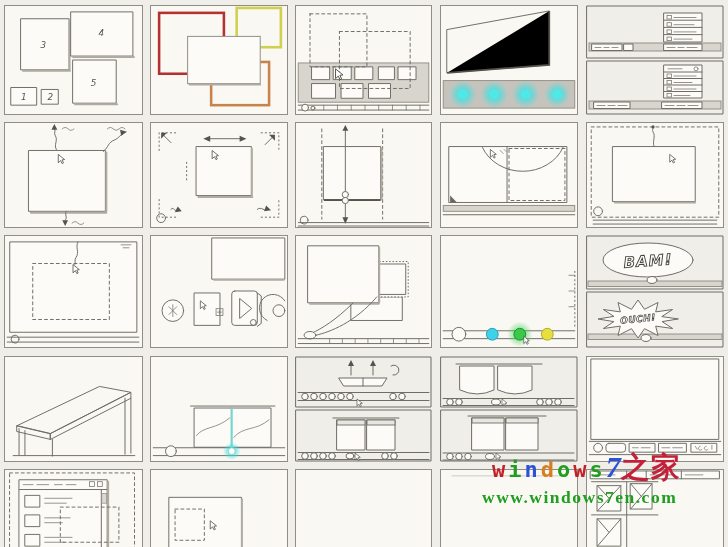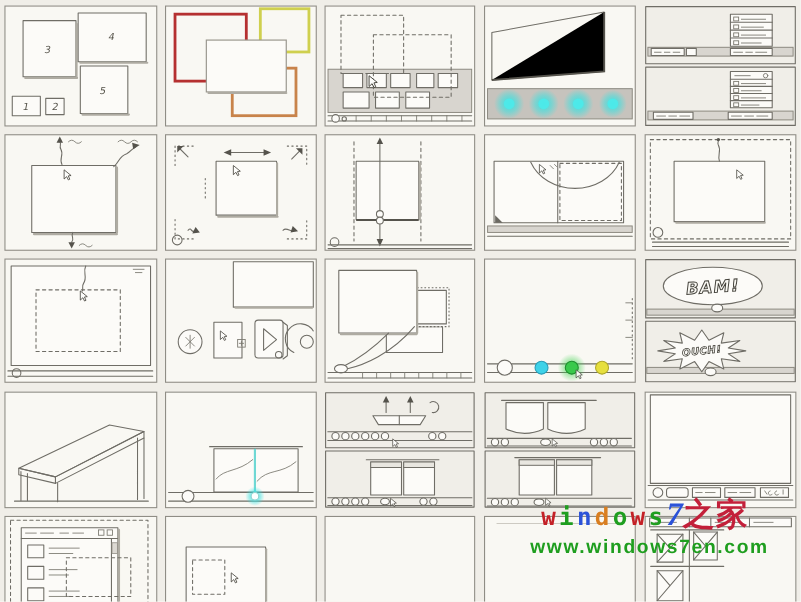--- a/index.html
+++ b/index.html
@@ -20,21 +20,21 @@
   text.num{font-family:"DejaVu Sans",sans-serif;font-size:9px;font-style:italic;fill:#56544b;}
   text.bam{font-family:"DejaVu Sans",sans-serif;font-size:15px;font-weight:bold;font-style:italic;
            letter-spacing:1px;fill:#f9f8f3;stroke:#45433c;stroke-width:0.9;}
   text.ouch{font-family:"DejaVu Sans",sans-serif;font-size:9px;font-weight:bold;font-style:italic;
            letter-spacing:0.5px;fill:#f9f8f3;stroke:#45433c;stroke-width:0.7;}
   
   .wm{position:absolute;z-index:10;font-weight:bold;white-space:nowrap;}
   #wm1{left:492px;top:448px;font-family:"DejaVu Sans Mono",monospace;font-size:22px;letter-spacing:3px;}
   #wm1 .wm-seven{font-family:"Liberation Serif",serif;font-style:italic;font-size:30px;letter-spacing:0;}
   #wm1 .wm-cjk{font-family:Liberation Serif, serif;font-size:29px;letter-spacing:1px;}
-  #wm2{left:482px;top:487px;font-family:Liberation Sans, sans-serif;font-size:17.5px;letter-spacing:1.5px;}
+  #wm2{left:482px;top:487px;font-family:Liberation Serif, serif;font-size:17.5px;letter-spacing:1.5px;}
 </style>
 </head>
 <body>
 
 <div id="canvas">
 
   <svg width="0" height="0" style="position:absolute" aria-hidden="true">
     <defs>
       <g id="cursor">
           <path d="M0,0 L0,10 L2.8,7.4 L4.6,11 L6.2,10.2 L4.5,6.6 L7.6,6.2 Z" fill="#fdfdfb" stroke="#45433c" stroke-width="0.9"></path>

